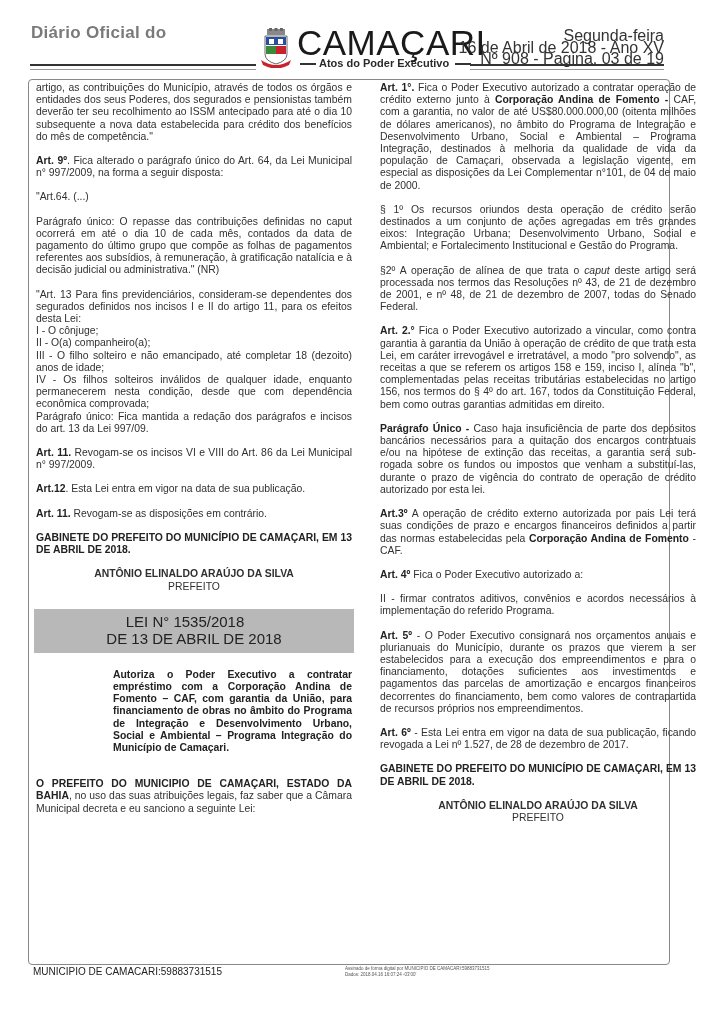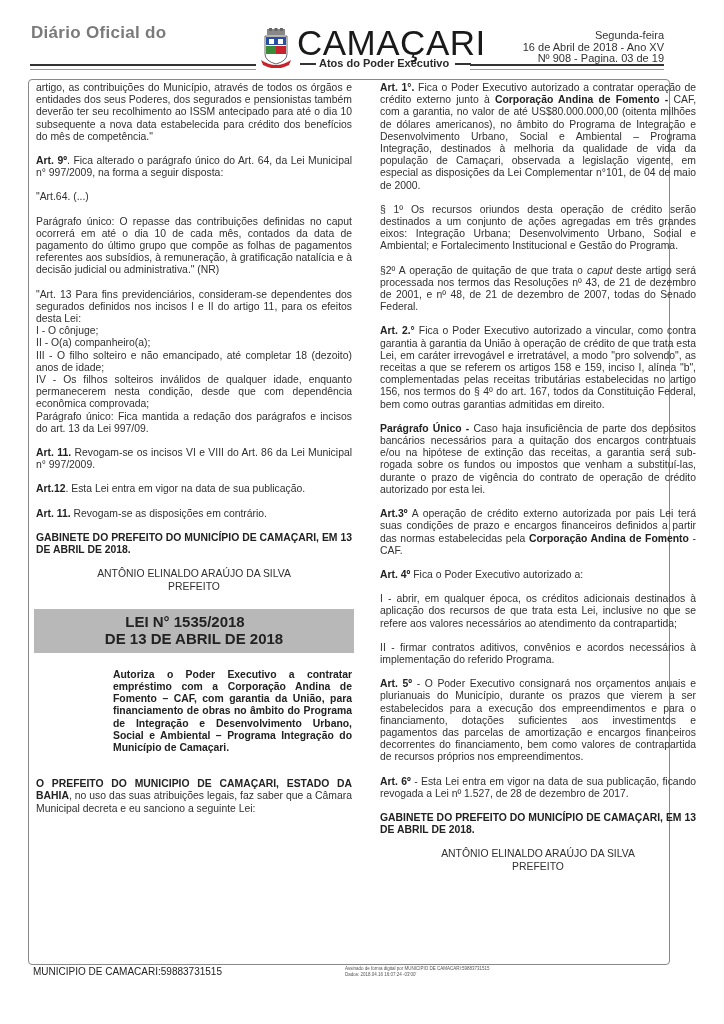--- a/index.html
+++ b/index.html
@@ -9,35 +9,35 @@
   
   .hdr { position: absolute; left: 0; top: 0; width: 724px; height: 61px; }
   .brand-top { position: absolute; left: 31px; top: 24px; font-size: 17px; font-weight: bold; color: #7a7a7a; letter-spacing: 0.3px; line-height: 17px; }
   .brand-main { position: absolute; left: 30px; top: 38px; font-size: 25px; font-weight: bold; color: #1f1f1f; letter-spacing: 0.5px; line-height: 25px; }
   .hdr-rule-left { position: absolute; left: 30px; top: 64px; width: 226px; height: 3px; border-top: 2px solid #333; border-bottom: 1px solid #999; }
   .hdr-rule-right { position: absolute; left: 470px; top: 64px; width: 194px; height: 3px; border-top: 2px solid #333; border-bottom: 1px solid #999; }
   .crest { position: absolute; left: 261px; top: 28px; width: 30px; height: 40px; }
   .city { position: absolute; left: 297px; top: 28px; font-size: 35px; font-weight: normal; color: #1a1a1a; letter-spacing: 0.5px; line-height: 29px; }
   .tagline { position: absolute; left: 297px; top: 57px; font-size: 11px; font-weight: bold; color: #2a2a2a; white-space: nowrap; line-height: 12px; }
   .tagline .dash { display: inline-block; width: 16px; height: 2px; background: #333; vertical-align: middle; margin: 0 3px; }
-  .dateblock { position: absolute; right: 60px; top: 30px; text-align: right; font-size: 11px; line-height: 11.5px; color: #333; }
+  .dateblock { position: absolute; right: 60px; top: 30px; text-align: right; font-size: 16px; line-height: 11.5px; color: #333; }
 
   
   .frame { position: absolute; left: 28px; top: 79px; width: 640px; height: 884px; border: 1.5px solid #888; border-radius: 4px; }
 
   .col { position: absolute; top: 82px; width: 316px; font-size: 10.4px; line-height: 12.2px; color: #303030; }
   .col-left { left: 36px; }
   .col-right { left: 380px; }
   .col p { margin: 0 0 12px 0; text-align: justify; }
   .col p.tight { margin-bottom: 0; }
   .col b { color: #222; }
   .center { text-align: center !important; }
-  .sign-name { font-weight: normal; }
+  .sign-name { font-weight: bold; }
 
-  .law-box { background: #b8b8b8; margin: 16px -2px 16px -2px; padding: 4px 0 6px 0; text-align: center; font-weight: bold; font-size: 15px; line-height: 17px; color: #222; }
+  .law-box { background: #b8b8b8; margin: 16px -2px 16px -2px; padding: 4px 0 6px 0; text-align: center; font-weight: normal; font-size: 15px; line-height: 17px; color: #222; }
   .law-box div:first-child { padding-right: 18px; }
   .ementa { margin-left: 77px !important; font-weight: bold; color: #222; }
 
   
   .foot-left { position: absolute; left: 33px; top: 966px; font-size: 10px; color: #222; text-align: right; }
   .foot-sig { position: absolute; left: 345px; top: 966px; font-size: 4.5px; line-height: 6px; color: #555; }
 </style>
 </head>
 <body>
 
@@ -94,26 +94,25 @@
     <div>DE 13 DE ABRIL DE 2018</div>
   </div>
 
   <p class="ementa">Autoriza o Poder Executivo a contratar empréstimo com a Corporação Andina de Fomento – CAF, com garantia da União, para financiamento de obras no âmbito do Programa de Integração e Desenvolvimento Urbano, Social e Ambiental – Programa Integração do Município de Camaçari.</p>
   <p style="margin-top:24px;"><b>O PREFEITO DO MUNICIPIO DE CAMAÇARI, ESTADO DA BAHIA</b><span>, no uso das suas atribuições legais, faz saber que a Câmara Municipal decreta e eu sanciono a seguinte Lei:</span></p>
 </div>
 
 <div class="col col-right">
   <p><b>Art. 1°.</b><span> Fica o Poder Executivo autorizado a contratar operação de crédito externo junto à  </span><b>Corporação Andina de Fomento -</b><span> CAF, com a garantia, no valor de até US$80.000.000,00 (oitenta milhões de dólares americanos), no âmbito do Programa de Integração e Desenvolvimento Urbano, Social e Ambiental – Programa Integração, destinados à melhoria da qualidade de vida da população de Camaçari, observada a legislação vigente, em especial as disposições da Lei Complementar n°101, de 04 de maio de 2000.</span></p>
   <p>§ 1º Os recursos oriundos desta operação de crédito serão destinados a um conjunto de ações agregadas em três grandes eixos: Integração Urbana; Desenvolvimento Urbano, Social e Ambiental; e Fortalecimento Institucional e Gestão do Programa.</p>
-  <p><span>§2º A operação de quitação de que trata o </span><i>caput</i><span> deste artigo será processada nos termos das Resoluções nº 43, de 21 de dezembro de 2001, e nº 48, de 21 de dezembro de 2007, todas do Senado Federal.</span></p>
+  <p><span>§2º A operação de alínea de que trata o </span><i>caput</i><span> deste artigo será processada nos termos das Resoluções nº 43, de 21 de dezembro de 2001, e nº 48, de 21 de dezembro de 2007, todas do Senado Federal.</span></p>
   <p><b>Art. 2.°</b><span> Fica o Poder Executivo autorizado a vincular, como contra garantia à garantia da União à operação de crédito de que trata esta Lei, em caráter irrevogável e irretratável, a modo "pro solvendo", as receitas a que se referem os artigos 158 e 159, inciso I, alínea "b", complementadas pelas receitas tributárias estabelecidas no artigo 156, nos termos do § 4º do art. 167, todos da Constituição Federal, bem como outras garantias admitidas em direito.</span></p>
   <p><b>Parágrafo Único -</b><span> Caso haja insuficiência de parte dos depósitos bancários necessários para a quitação dos encargos contratuais e/ou na hipótese de extinção das receitas, a garantia será sub-rogada sobre os fundos ou impostos que venham a substituí-las, durante o prazo de vigência do contrato de operação de crédito autorizado por esta lei.</span></p>
   <p><b>Art.3º</b><span> A operação de crédito externo autorizada por pais Lei terá suas condições de prazo e encargos financeiros definidos a partir das normas estabelecidas pela </span><b>Corporação Andina de Fomento</b><span> - CAF.</span></p>
   <p><b>Art. 4º</b><span> Fica o Poder Executivo autorizado a:</span></p>
-  <p>I - abrir, em qualquer época, os créditos adicionais destinados à aplicação dos recursos de que trata esta Lei, inclusive no que se refere aos valores necessários ao atendimento da contrapartida;</p>
   <p>II - firmar contratos aditivos, convênios e acordos necessários à implementação do referido Programa.</p>
   <p><b>Art. 5º</b><span> - O Poder Executivo consignará nos orçamentos anuais e plurianuais do Município, durante os prazos que vierem a ser estabelecidos para a execução dos empreendimentos e para o financiamento, dotações suficientes aos investimentos e pagamentos das parcelas de amortização e encargos financeiros decorrentes do financiamento, bem como valores de contrapartida de recursos próprios nos empreendimentos.</span></p>
   <p><b>Art. 6º</b><span> - Esta Lei entra em vigor na data de sua publicação, ficando revogada a Lei nº 1.527, de 28 de dezembro de 2017.</span></p>
   <p><b>GABINETE DO PREFEITO DO MUNICÍPIO DE CAMAÇARI, EM 13 DE ABRIL DE 2018.</b></p>
   <p class="center tight sign-name">ANTÔNIO ELINALDO ARAÚJO DA SILVA</p>
   <p class="center">PREFEITO</p>
 </div>
 
 <div class="foot-left">MUNICIPIO DE CAMACARI:59883731515</div>
 <div class="foot-sig">

